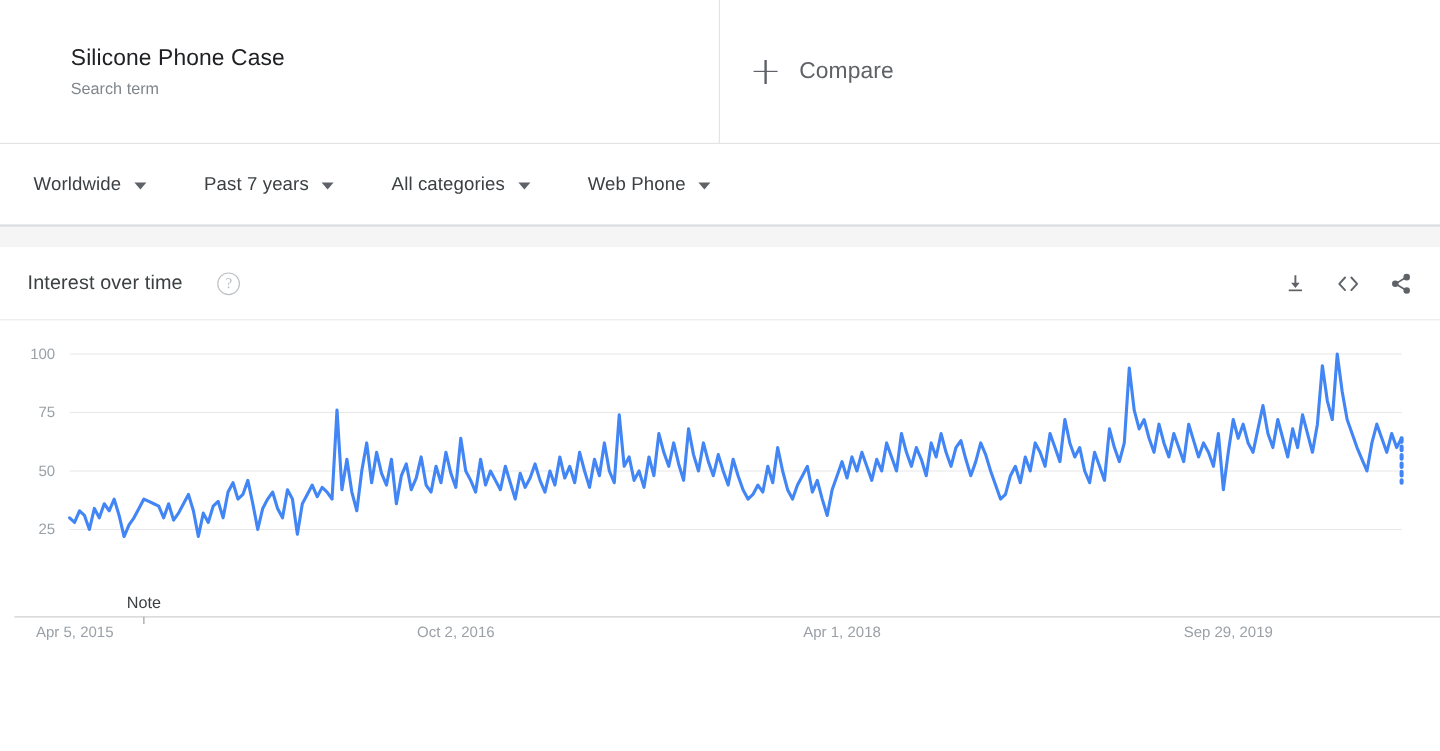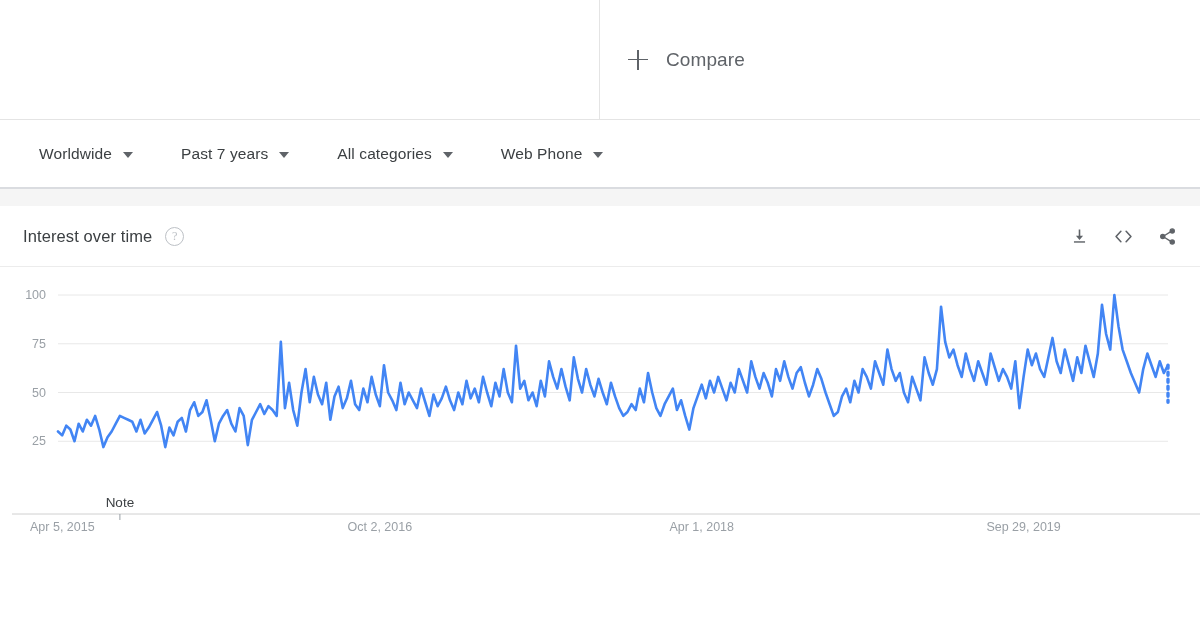--- a/index.html
+++ b/index.html
@@ -70,21 +70,21 @@
   }
   .plus-icon::before { left: 0; top: 9px; width: 20px; height: 1.6px; }
   .plus-icon::after  { top: 0; left: 9px; height: 20px; width: 1.6px; }
   .compare-label { font-size: 19px; color: #5f6368; letter-spacing: 0.1px; }
 
   
   .filterbar {
     height: 69px;
     background: #fff;
     display: flex;
-    padding-left: 39px;
+    padding-left: 28px;
     border-bottom: 2px solid #dadce0;
   }
   .filter {
     display: flex;
     align-items: center;
     margin-right: 48px;
     cursor: pointer;
   }
   .filter-label {
     font-size: 15.5px;
@@ -104,20 +104,21 @@
   .gray-gap { height: 17px; background: #f5f5f5; }
 
   
   .card { background: #fff; }
   .card-header {
     height: 61px;
     display: flex;
     align-items: center;
     padding: 0 22px 0 23px;
     border-bottom: 1px solid #ececec;
+    gap: 16px;
   }
   .card-title {
     font-size: 16.5px;
     color: #3c4043;
     letter-spacing: 0.1px;
   }
   .help-icon {
     width: 19px; height: 19px;
     border: 1.3px solid #bdc1c6;
     border-radius: 50%;
@@ -150,20 +151,24 @@
   .note-text { font-family: "Liberation Sans", sans-serif; font-size: 13.5px; fill: #3c4043; }
 </style>
 </head>
 <body>
 
 <div class="page">
 
   <div class="termbar">
     <div class="term-card">
       <div class="legend-dot"></div>
+      <div class="term-texts">
+        <div class="term-title">Silicone Phone Case</div>
+        <div class="term-sub">Search term</div>
+      </div>
     </div>
     <div class="compare-card">
       <div class="compare-btn">
         <span class="plus-icon"></span>
         <span class="compare-label">Compare</span>
       </div>
     </div>
   </div>
 
   <div class="filterbar">

